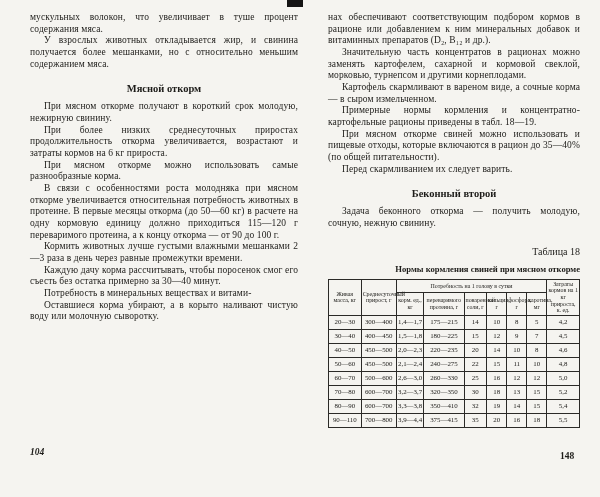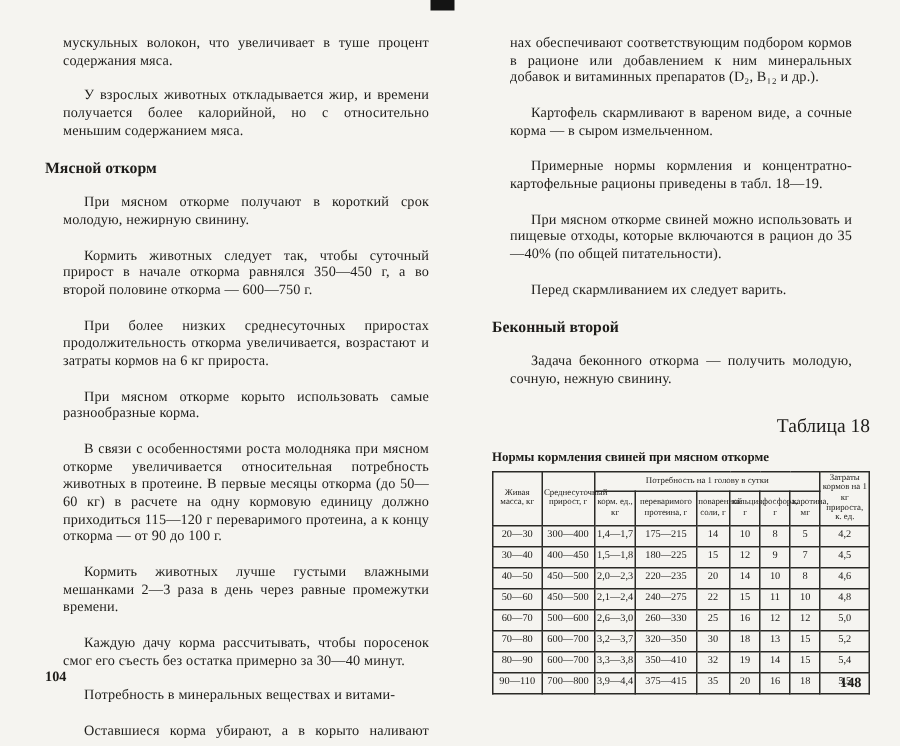--- a/index.html
+++ b/index.html
@@ -7,67 +7,67 @@
     width:600px;height:497px;position:relative;overflow:hidden;
     background:#f5f4f0;
     font-family:"Liberation Serif", serif;
     color:#1d1c19;
   }
   .binding-mark{position:absolute;left:287px;top:0;width:16px;height:7px;background:#141414;}
   .page{position:absolute;top:12px;}
   .page-left{left:30px;width:268px;}
   .page-right{left:328px;width:252px;}
   .para{
-    font-size:9.5px;line-height:1.23;text-align:justify;margin:12px;
+    font-size:9.5px;line-height:1.23;text-align:justify;margin:0;
     letter-spacing:0.1px;
   }
   .para.indent{text-indent:14px;}
   .heading{
-    font-size:10.5px;font-weight:bold;text-align:left;margin:13px 0 7px 0;
+    font-size:10.5px;font-weight:bold;text-align:center;margin:13px 0 7px 0;
   }
-  .table-label{font-size:13px;text-align:right;margin-top:16px;}
-  .table-title{font-size:8.6px;font-weight:bold;text-align:left;margin:7px 0 5px 0;}
+  .table-label{font-size:10px;text-align:right;margin-top:16px;}
+  .table-title{font-size:8.6px;font-weight:bold;text-align:right;margin:7px 0 5px 0;}
   table.norms{
     width:100%;border-collapse:collapse;table-layout:fixed;
   }
   table.norms th, table.norms td{
     border:1px solid #2b2a27;text-align:center;vertical-align:middle;
     padding:1px 1px;line-height:1.12;
   }
   table.norms th{font-weight:normal;font-size:5.9px;}
   table.norms td{font-size:6.9px;height:11px;}
   .page-number{position:absolute;font-size:9.5px;font-weight:bold;}
-  .page-number-left{left:30px;top:447px;}
+  .page-number-left{left:30px;top:447px;font-style:italic;}
   .page-number-right{left:560px;top:451px;}
 </style>
 </head>
 <body>
 
 <div class="binding-mark"></div>
 
 <div class="page page-left">
   <div>
       <p class="para">мускульных волокон, что увеличивает в туше процент содержания мяса.</p>
-      <p class="para indent">У взрослых животных откладывается жир, и времени получается более калорийной, но с относительно меньшим содержанием мяса.</p>
+      <p class="para indent">У взрослых животных откладывается жир, и свинина получается более мешанками, но с относительно меньшим содержанием мяса.</p>
       <div class="heading">Мясной откорм</div>
       <p class="para indent">При мясном откорме получают в короткий срок молодую, нежирную свинину.</p>
-      <p class="para indent">Кормить животных следует так, чтобы суточный прирост в начале откорма равнялся 350—450 г, а во второй половине откорма — 600—750 г.</p>
       <p class="para indent">При более низких среднесуточных приростах продолжительность откорма увеличивается, возрастают и затраты кормов на 6 кг прироста.</p>
-      <p class="para indent">При мясном откорме корыто использовать самые разнообразные корма.</p>
+      <p class="para indent">При мясном откорме можно использовать самые разнообразные корма.</p>
       <p class="para indent">В связи с особенностями роста молодняка при мясном откорме увеличивается относительная потребность животных в протеине. В первые месяцы откорма (до 50—60 кг) в расчете на одну кормовую единицу должно приходиться 115—120 г переваримого протеина, а к концу откорма — от 90 до 100 г.</p>
       <p class="para indent">Кормить животных лучше густыми влажными мешанками 2—3 раза в день через равные промежутки времени.</p>
       <p class="para indent">Каждую дачу корма рассчитывать, чтобы поросенок смог его съесть без остатка примерно за 30—40 минут.</p>
       <p class="para indent">Потребность в минеральных веществах и витами-</p>
       <p class="para indent">Оставшиеся корма убирают, а в корыто наливают чистую воду или молочную сыворотку.</p>
     </div>
 </div>
 
 <div class="page page-right">
   <div>
       <p class="para">нах обеспечивают соответствующим подбором кормов в рационе или добавлением к ним минеральных добавок и витаминных препаратов (D₂, B₁₂ и др.).</p>
+      <p class="para indent">Значительную часть концентратов в рационах можно заменять картофелем, сахарной и кормовой свеклой, морковью, турнепсом и другими корнеплодами.</p>
       <p class="para indent">Картофель скармливают в вареном виде, а сочные корма — в сыром измельченном.</p>
       <p class="para indent">Примерные нормы кормления и концентратно-картофельные рационы приведены в табл. 18—19.</p>
       <p class="para indent">При мясном откорме свиней можно использовать и пищевые отходы, которые включаются в рацион до 35—40% (по общей питательности).</p>
       <p class="para indent">Перед скармливанием их следует варить.</p>
       <div class="heading">Беконный второй</div>
       <p class="para indent">Задача беконного откорма — получить молодую, сочную, нежную свинину.</p>
     </div>
   <div class="table-label">Таблица 18</div>
   <div class="table-title">Нормы кормления свиней при мясном откорме</div>
   <table class="norms">

